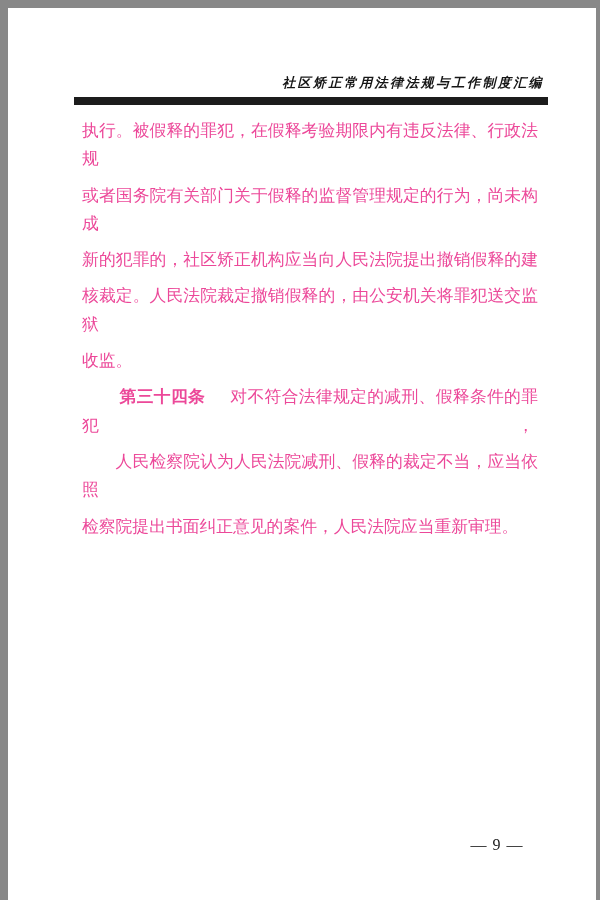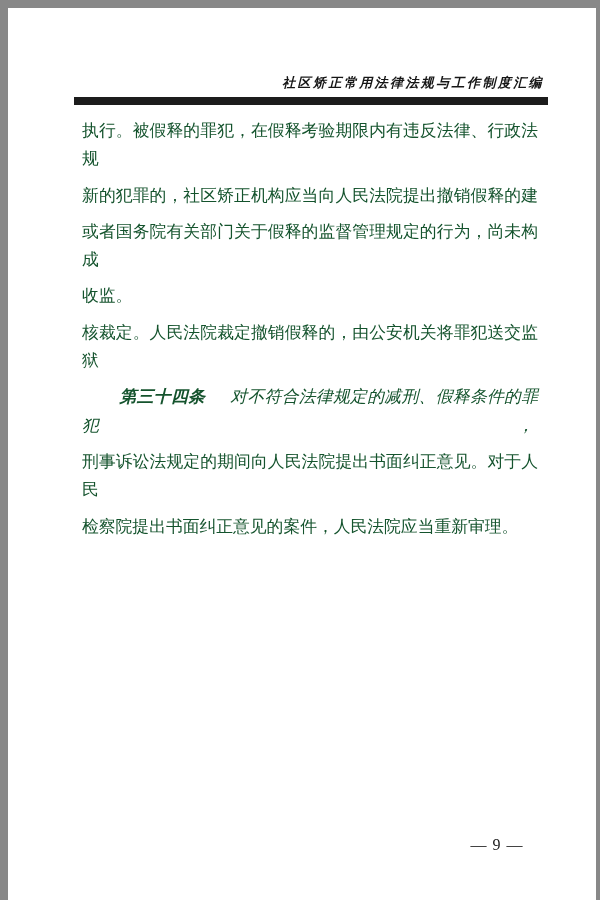--- a/index.html
+++ b/index.html
@@ -39,36 +39,35 @@
     background: #1c1c1c;
   }
 
   .content {
     position: absolute;
     top: 101px;
     left: 66px;
     width: 472px;
     font-size: 16.8px;
     line-height: 28.3px;
-    color: #14532d;
+    color: #ec4899;
   }
 
   .line {
     width: 100%;
   }
   .line.just {
     text-align: justify;
     text-align-last: justify;
   }
   .line.end {
     text-align: left;
   }
   .line.indent {
     text-indent: 2em;
-    font-style: italic;
   }
   .article-no {
     font-weight: bold;
   }
 
   .page-number {
     position: absolute;
     top: 823px;
     left: 444px;
     width: 90px;
@@ -84,26 +83,26 @@
 <body>
 
 <div class="page">
 
   <div class="running-header">社区矫正常用法律法规与工作制度汇编</div>
 
   <div class="header-rule"></div>
 
   <div class="content">
     <div class="line just">执行。被假释的罪犯，在假释考验期限内有违反法律、行政法规</div>
+    <div class="line just">或者国务院有关部门关于假释的监督管理规定的行为，尚未构成</div>
     <div class="line just">新的犯罪的，社区矫正机构应当向人民法院提出撤销假释的建</div>
-    <div class="line just">或者国务院有关部门关于假释的监督管理规定的行为，尚未构成</div>
+    <div class="line just">核裁定。人民法院裁定撤销假释的，由公安机关将罪犯送交监狱</div>
     <div class="line end">收监。</div>
-    <div class="line just">核裁定。人民法院裁定撤销假释的，由公安机关将罪犯送交监狱</div>
     <div class="line just indent">
       <span class="article-no">第三十四条</span><span>　对不符合法律规定的减刑、假释条件的罪犯，</span>
     </div>
-    <div class="line just">刑事诉讼法规定的期间向人民法院提出书面纠正意见。对于人民</div>
+    <div class="line just indent">人民检察院认为人民法院减刑、假释的裁定不当，应当依照</div>
     <div class="line end">检察院提出书面纠正意见的案件，人民法院应当重新审理。</div>
   </div>
 
   <div class="page-number">— 9 —</div>
 
 </div>
 
 </body></html>

